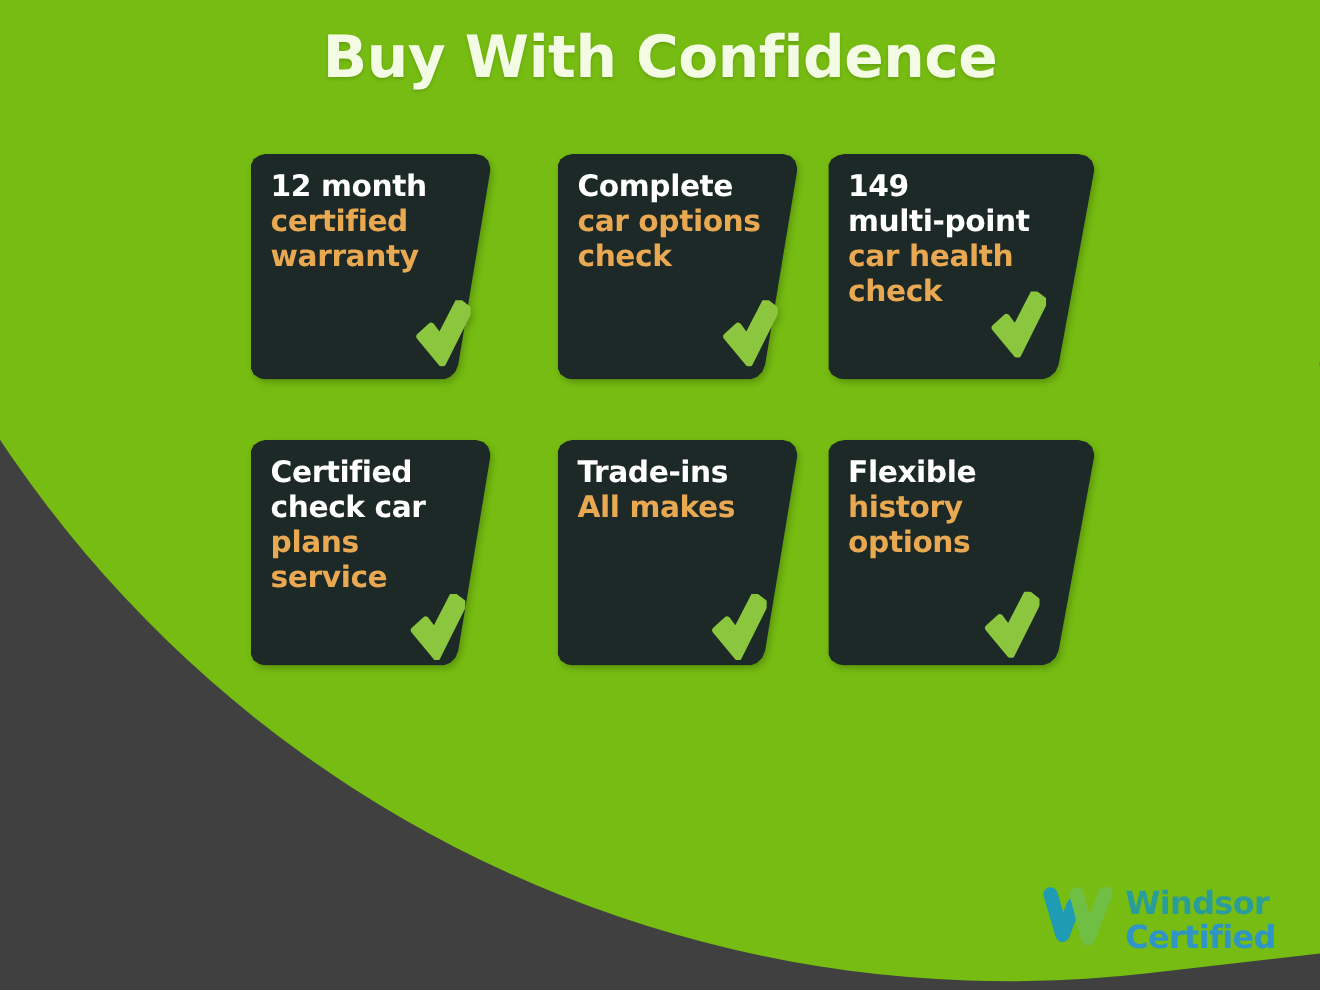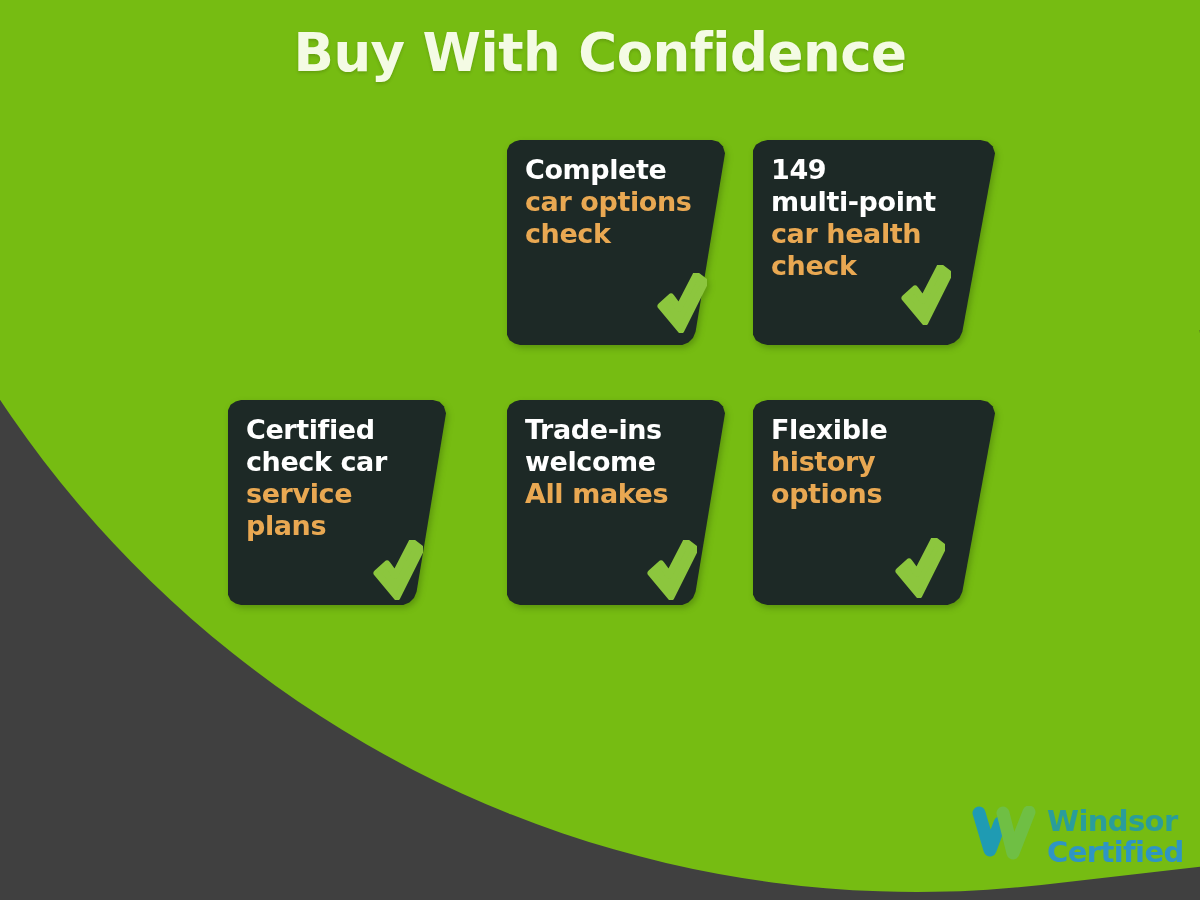--- a/index.html
+++ b/index.html
@@ -117,21 +117,21 @@
   .tick.t-r0-c0 { left: 148px; top: 133px; }
   .tick.t-r0-c1 { left: 148px; top: 133px; }
   .tick.t-r0-c2 { left: 146px; top: 125px; }
   .tick.t-r1-c0 { left: 143px; top: 140px; }
   .tick.t-r1-c1 { left: 138px; top: 140px; }
   .tick.t-r1-c2 { left: 140px; top: 138px; }
 
   
   .logo {
     position: absolute;
-    left: 972px;
+    left: 948px;
     top: 806px;
     display: flex;
     align-items: center;
   }
   .logo-mark { width: 66px; height: 62px; margin-right: 9px; }
   .logo-mark svg { display: block; width: 100%; height: 100%; }
   .logo-words {
     font-family: "DejaVu Sans", sans-serif;
     font-size: 29px;
     font-weight: bold;
@@ -149,20 +149,33 @@
 
   <div class="green-blob"></div>
   <div class="green-blob-fill-top"></div>
 
   <div class="title">Buy With Confidence</div>
 
   <div class="grid">
 
     <div class="row">
 
+      <div class="card c0">
+        <div class="card-shape"></div>
+        <div class="card-text">
+          <span class="line-white">12 month</span>
+          <span class="line-orange">certified</span>
+          <span class="line-orange">warranty</span>
+        </div>
+        <div class="tick t-r0-c0">
+          <svg viewBox="0 0 52 60">
+              <path d="M6 33 L16 24 L24 35 L41 2 L50 9 L26 57 Z" fill="#8cc63e" stroke="#8cc63e" stroke-width="7" stroke-linejoin="round" stroke-linecap="round"></path>
+            </svg>
+        </div>
+      </div>
 
       <div class="card c1">
         <div class="card-shape"></div>
         <div class="card-text">
           <span class="line-white">Complete</span>
           <span class="line-orange">car options</span>
           <span class="line-orange">check</span>
         </div>
         <div class="tick t-r0-c1">
           <svg viewBox="0 0 52 60">
@@ -188,35 +201,34 @@
 
     </div>
 
     <div class="row">
 
       <div class="card c0">
         <div class="card-shape"></div>
         <div class="card-text">
           <span class="line-white">Certified</span>
           <span class="line-white">check car</span>
+          <span class="line-orange">plans</span>
           <span class="line-orange">service</span>
-          <span class="line-orange">plans</span>
         </div>
         <div class="tick t-r1-c0">
           <svg viewBox="0 0 52 60">
               <path d="M6 33 L16 24 L24 35 L41 2 L50 9 L26 57 Z" fill="#8cc63e" stroke="#8cc63e" stroke-width="7" stroke-linejoin="round" stroke-linecap="round"></path>
             </svg>
         </div>
       </div>
 
       <div class="card c1">
         <div class="card-shape"></div>
         <div class="card-text">
           <span class="line-white">Trade-ins</span>
-          <span class="line-white">welcome</span>
           <span class="line-orange">All makes</span>
         </div>
         <div class="tick t-r1-c1">
           <svg viewBox="0 0 52 60">
               <path d="M6 33 L16 24 L24 35 L41 2 L50 9 L26 57 Z" fill="#8cc63e" stroke="#8cc63e" stroke-width="7" stroke-linejoin="round" stroke-linecap="round"></path>
             </svg>
         </div>
       </div>
 
       <div class="card c2">

